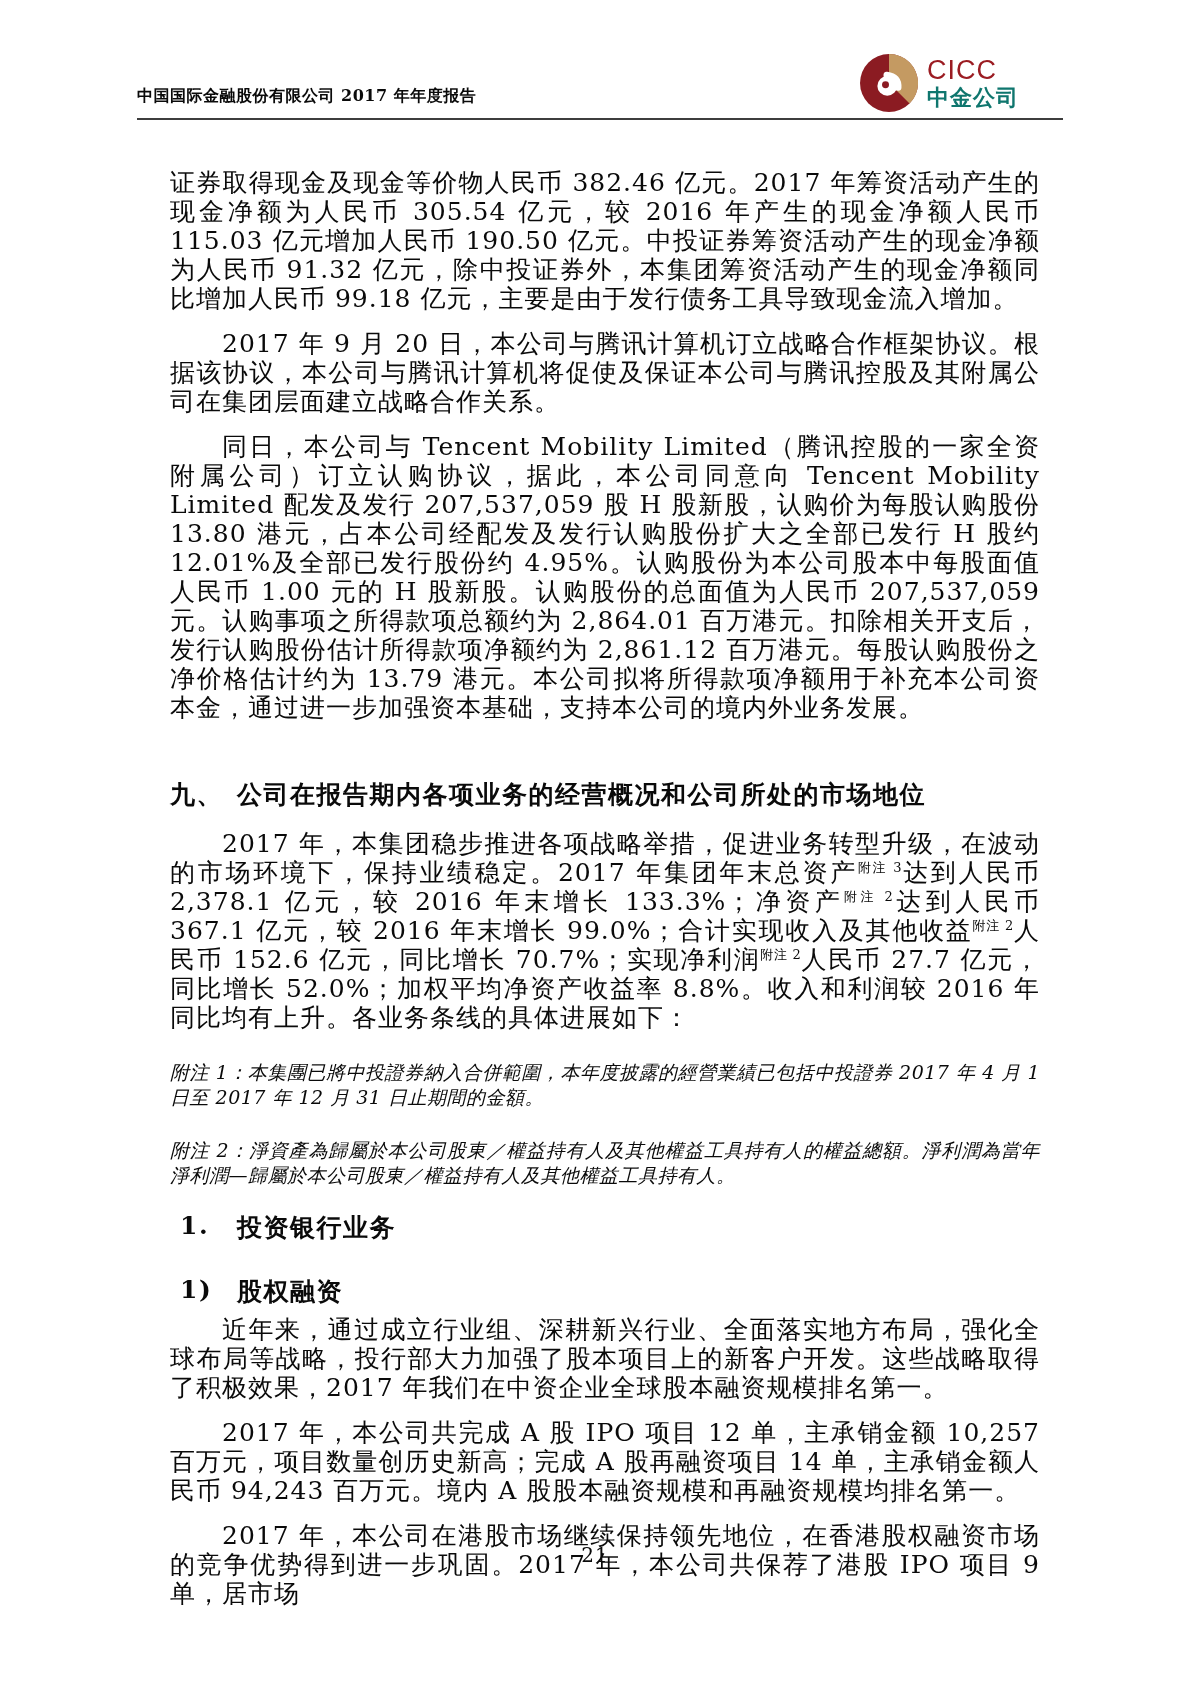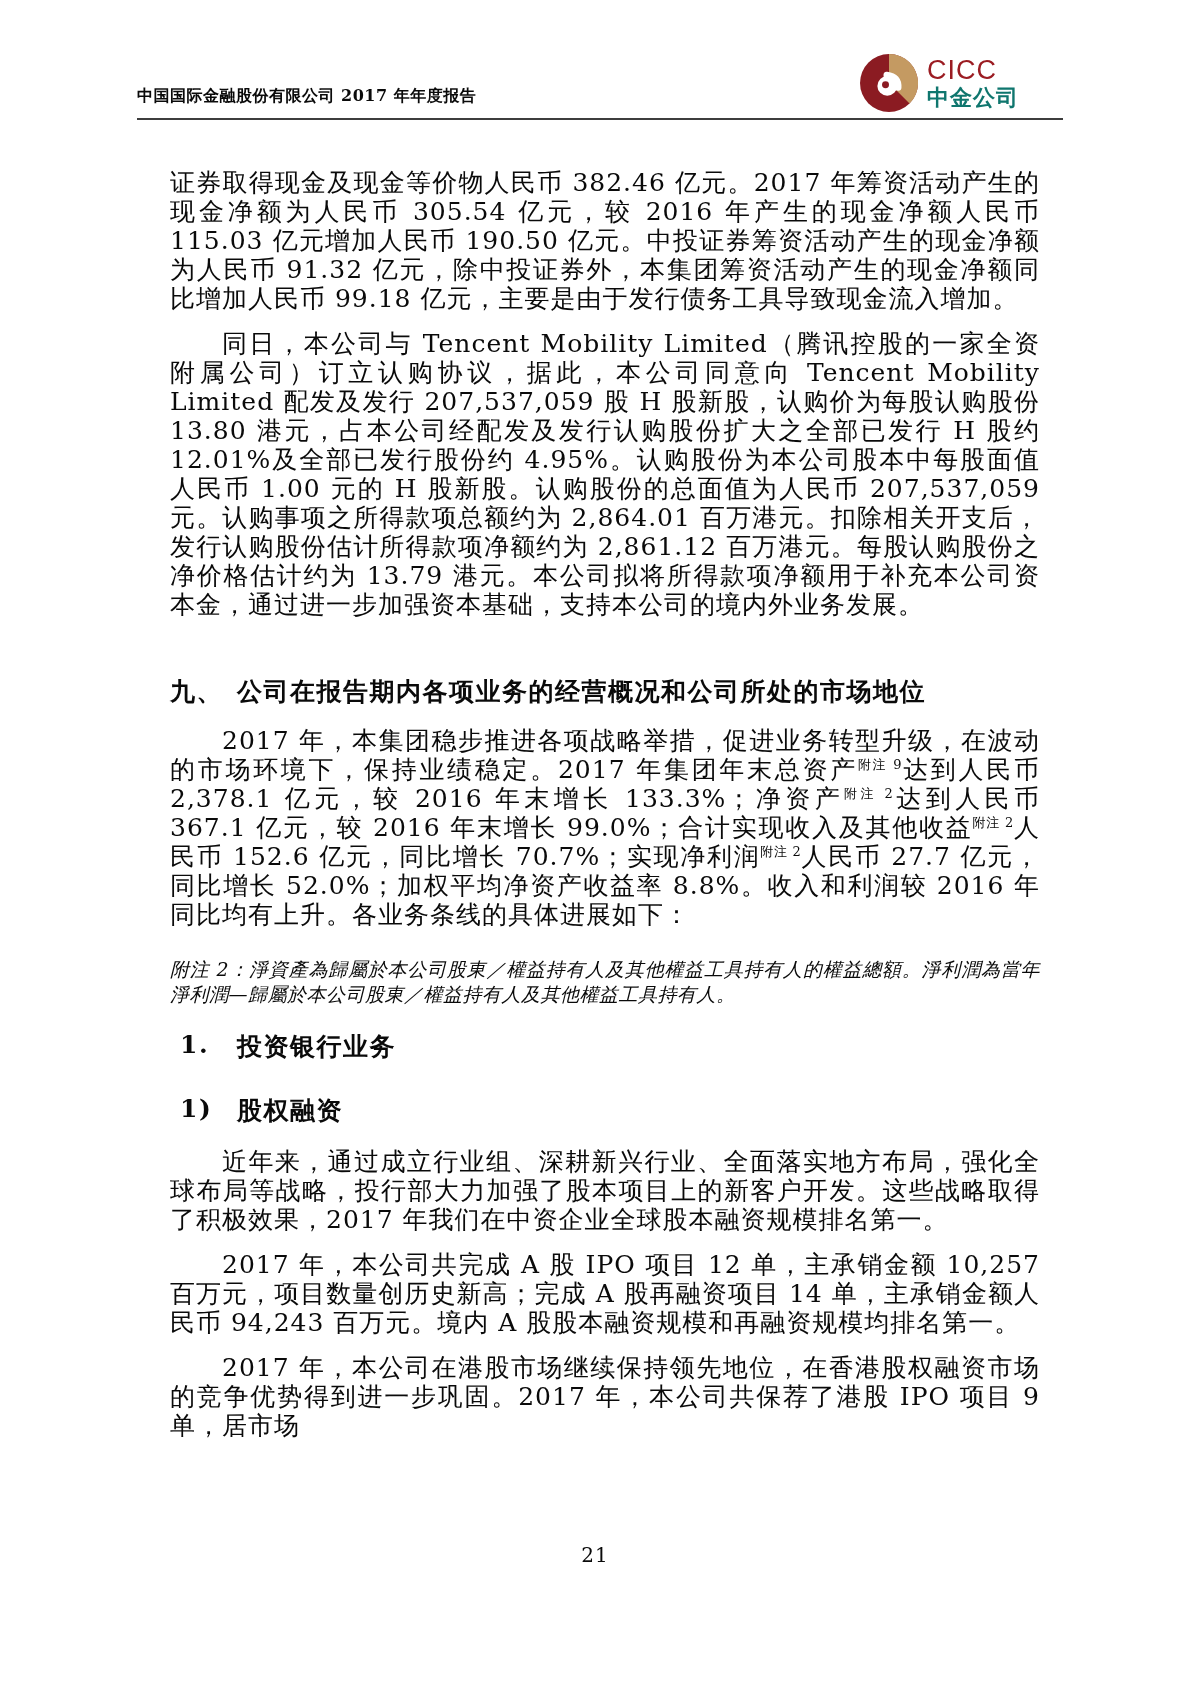--- a/index.html
+++ b/index.html
@@ -57,21 +57,21 @@
   .sec-h2{
     display:flex;font-size:25px;font-weight:bold;letter-spacing:1.5px;
     padding-left:10px;margin:23px 0 0 0;
   }
   .sec-h2 .h-num{flex:0 0 57px;font-weight:bold;}
   .sec-h3{
     display:flex;font-size:25px;font-weight:bold;letter-spacing:1.5px;
     padding-left:10px;margin:31px 0 0 0;
   }
   .sec-h3 .h-num{flex:0 0 57px;font-weight:bold;}
-  .after-h3{margin-top:20px;}
+  .after-h3{margin-top:7px;}
   .footnote{
     font-size:19px;line-height:25px;letter-spacing:.5px;
     font-style:italic;
     margin:28px 0 0 0;
   }
   
   .footer{
     position:absolute;left:0;top:1543px;width:100%;
     text-align:center;font-size:20px;letter-spacing:1px;
   }
@@ -96,30 +96,32 @@
       <div class="logo-cn">中金公司</div>
     </div>
   </div>
 
   <div class="hdr-rule"></div>
 
   <div class="body">
 
     <p class="body-p no-indent">证券取得现金及现金等价物人民币 382.46 亿元。2017 年筹资活动产生的现金净额为人民币 305.54 亿元，较 2016 年产生的现金净额人民币 115.03 亿元增加人民币 190.50 亿元。中投证券筹资活动产生的现金净额为人民币 91.32 亿元，除中投证券外，本集团筹资活动产生的现金净额同比增加人民币 99.18 亿元，主要是由于发行债务工具导致现金流入增加。</p>
 
+    <p class="body-p">2017 年 9 月 20 日，本公司与腾讯计算机订立战略合作框架协议。根据该协议，本公司与腾讯计算机将促使及保证本公司与腾讯控股及其附属公司在集团层面建立战略合作关系。</p>
 
     <p class="body-p">同日，本公司与 Tencent Mobility Limited（腾讯控股的一家全资附属公司）订立认购协议，据此，本公司同意向 Tencent Mobility Limited 配发及发行 207,537,059 股 H 股新股，认购价为每股认购股份 13.80 港元，占本公司经配发及发行认购股份扩大之全部已发行 H 股约 12.01%及全部已发行股份约 4.95%。认购股份为本公司股本中每股面值人民币 1.00 元的 H 股新股。认购股份的总面值为人民币 207,537,059 元。认购事项之所得款项总额约为 2,864.01 百万港元。扣除相关开支后，发行认购股份估计所得款项净额约为 2,861.12 百万港元。每股认购股份之净价格估计约为 13.79 港元。本公司拟将所得款项净额用于补充本公司资本金，通过进一步加强资本基础，支持本公司的境内外业务发展。</p>
 
     <h2 class="sec-h1">
       <span class="h-num">九、</span>
       <span class="h-title">公司在报告期内各项业务的经营概况和公司所处的市场地位</span>
     </h2>
 
-    <p class="body-p"><span>2017 年，本集团稳步推进各项战略举措，促进业务转型升级，在波动的市场环境下，保持业绩稳定。2017 年集团年末总资产</span><sup>附注 9</sup><span>达到人民币 2,378.1 亿元，较 2016 年末增长 133.3%；净资产</span><sup>附注 2</sup><span>达到人民币 367.1 亿元，较 2016 年末增长 99.0%；合计实现收入及其他收益</span><sup>附注 2</sup><span>人民币 152.6 亿元，同比增长 70.7%；实现净利润</span><sup>附注 2</sup><span>人民币 27.7 亿元，同比增长 52.0%；加权平均净资产收益率 8.8%。收入和利润较 2016 年同比均有上升。各业务条线的具体进展如下：</span></p>
+    <p class="body-p"><span>2017 年，本集团稳步推进各项战略举措，促进业务转型升级，在波动的市场环境下，保持业绩稳定。2017 年集团年末总资产</span><sup>附注 3</sup><span>达到人民币 2,378.1 亿元，较 2016 年末增长 133.3%；净资产</span><sup>附注 2</sup><span>达到人民币 367.1 亿元，较 2016 年末增长 99.0%；合计实现收入及其他收益</span><sup>附注 2</sup><span>人民币 152.6 亿元，同比增长 70.7%；实现净利润</span><sup>附注 2</sup><span>人民币 27.7 亿元，同比增长 52.0%；加权平均净资产收益率 8.8%。收入和利润较 2016 年同比均有上升。各业务条线的具体进展如下：</span></p>
 
+    <p class="footnote">附注 1：本集團已將中投證券納入合併範圍，本年度披露的經營業績已包括中投證券 2017 年 4 月 1 日至 2017 年 12 月 31 日止期間的金額。</p>
     <p class="footnote">附注 2：淨資產為歸屬於本公司股東／權益持有人及其他權益工具持有人的權益總額。淨利潤為當年淨利潤—歸屬於本公司股東／權益持有人及其他權益工具持有人。</p>
 
     <h3 class="sec-h2">
       <span class="h-num">1.</span>
       <span class="h-title">投资银行业务</span>
     </h3>
 
     <h4 class="sec-h3">
       <span class="h-num">1)</span>
       <span class="h-title">股权融资</span>

